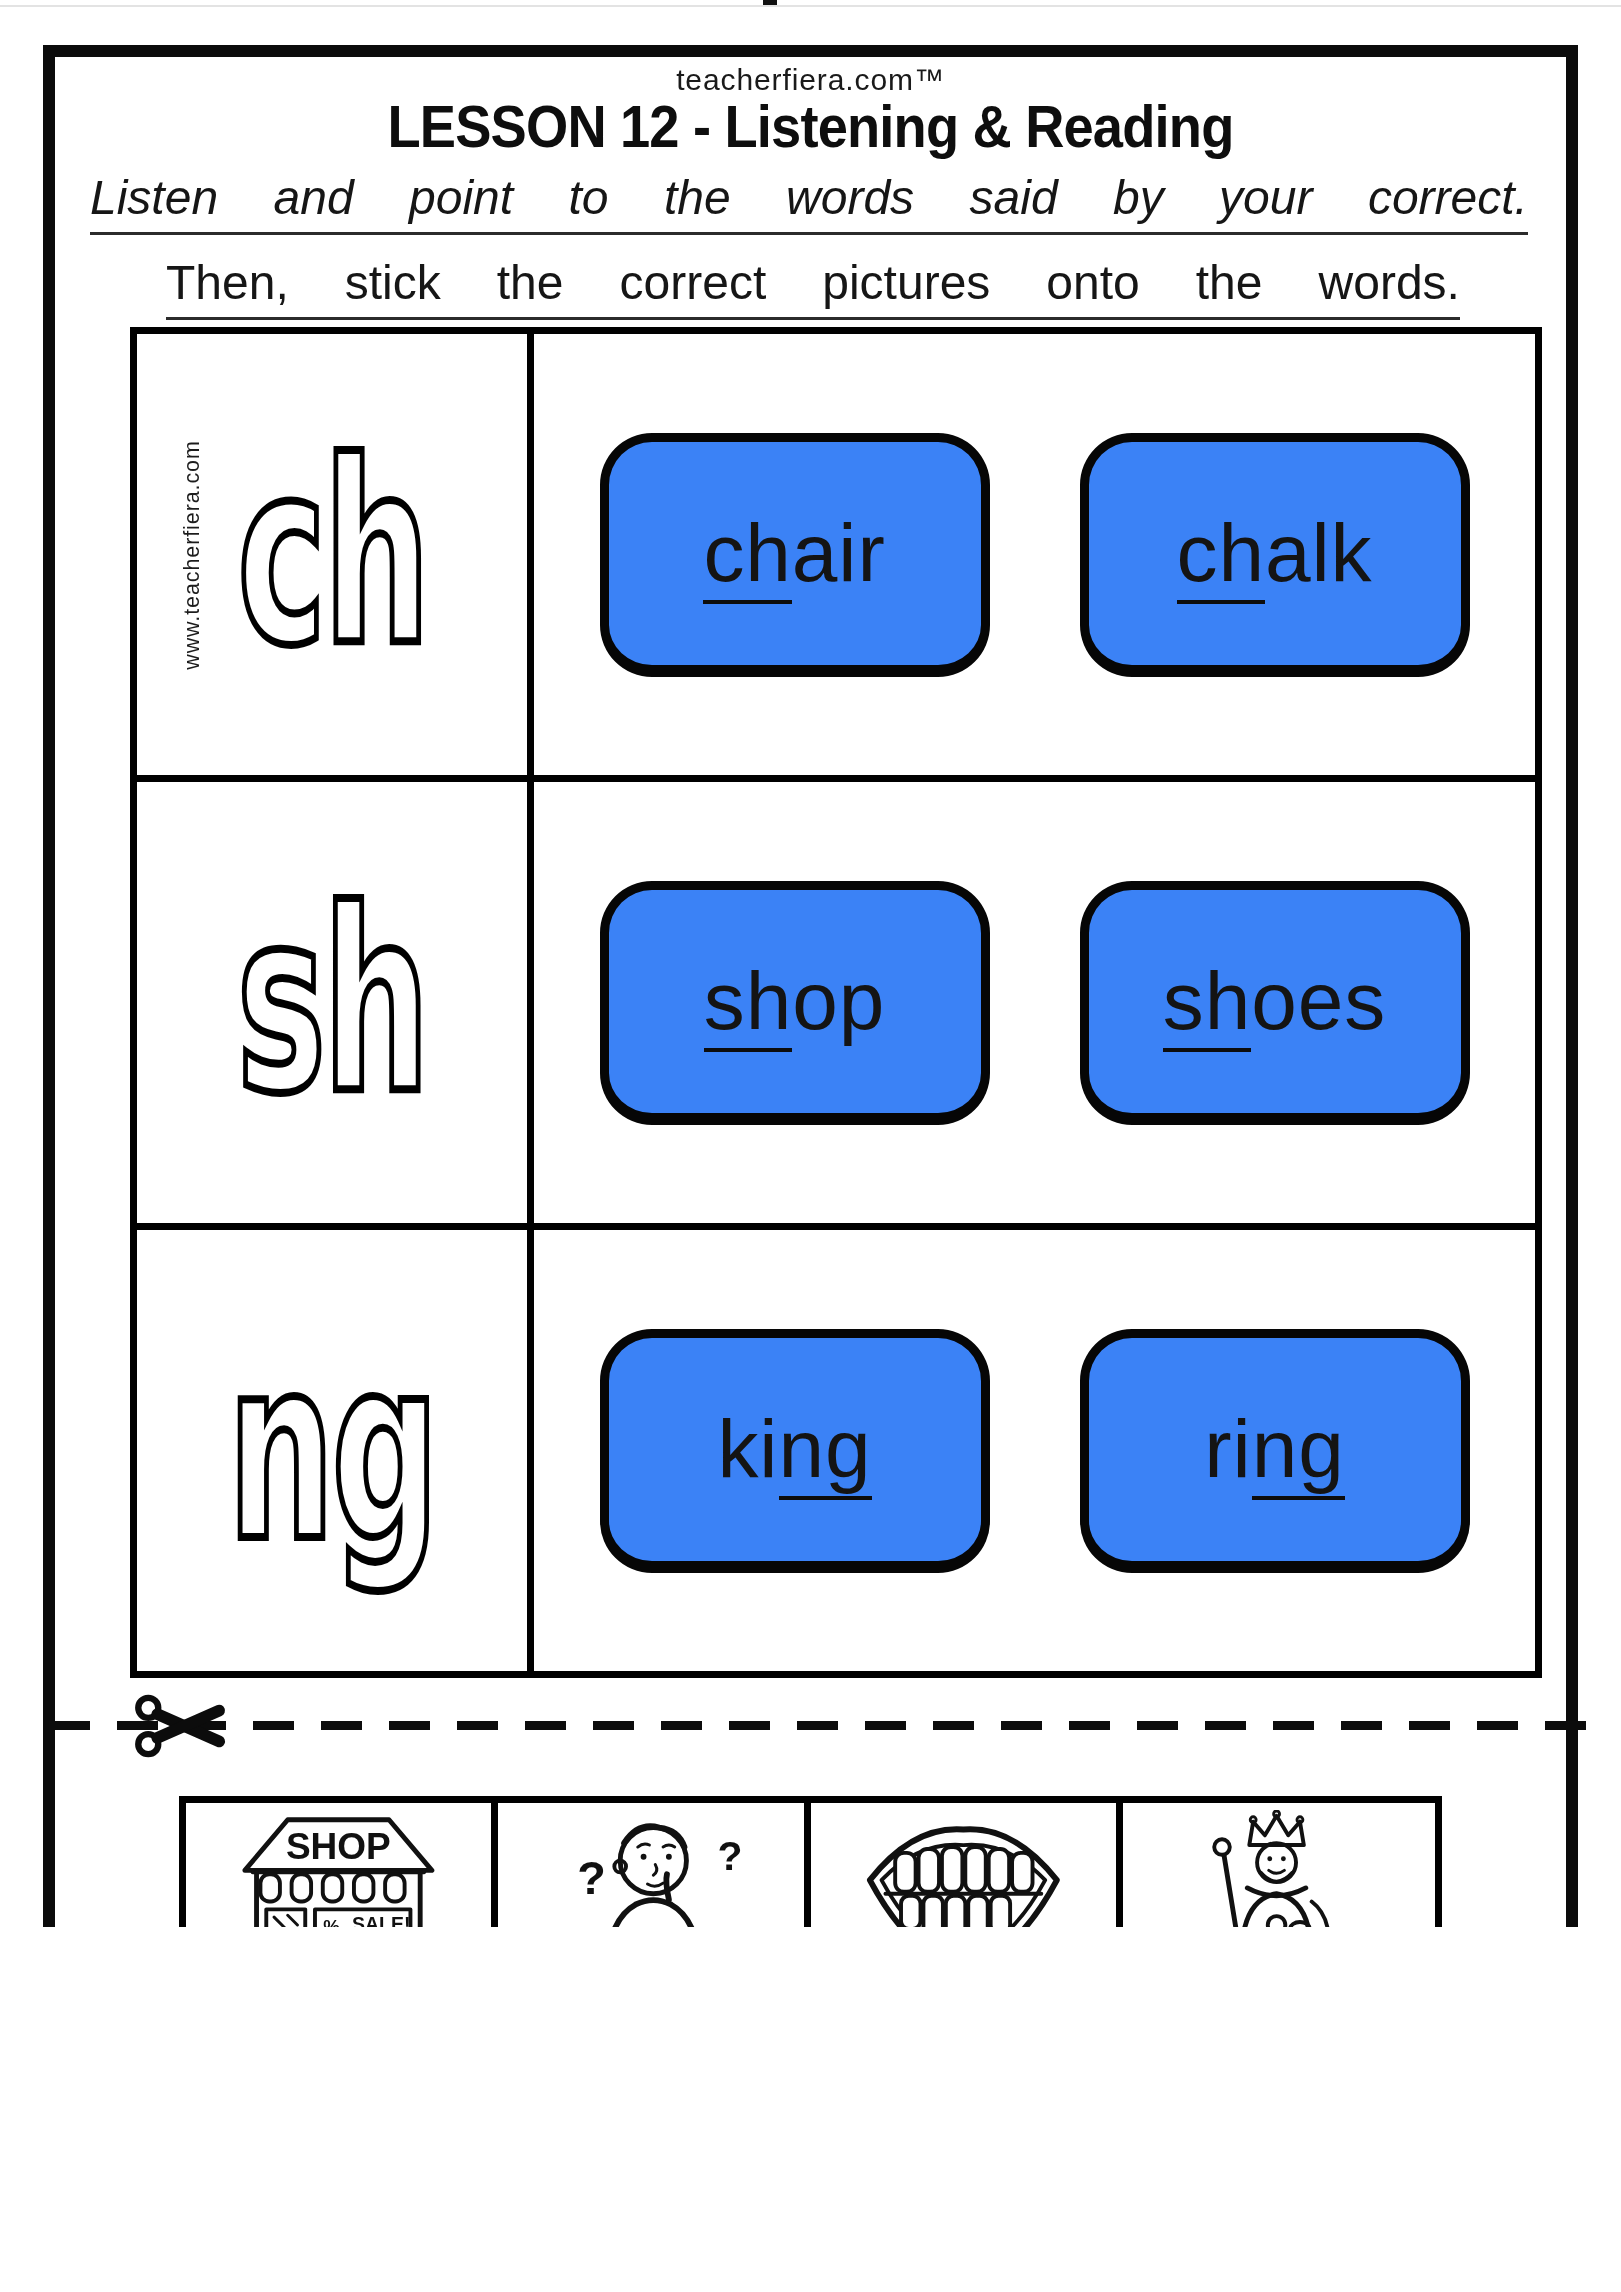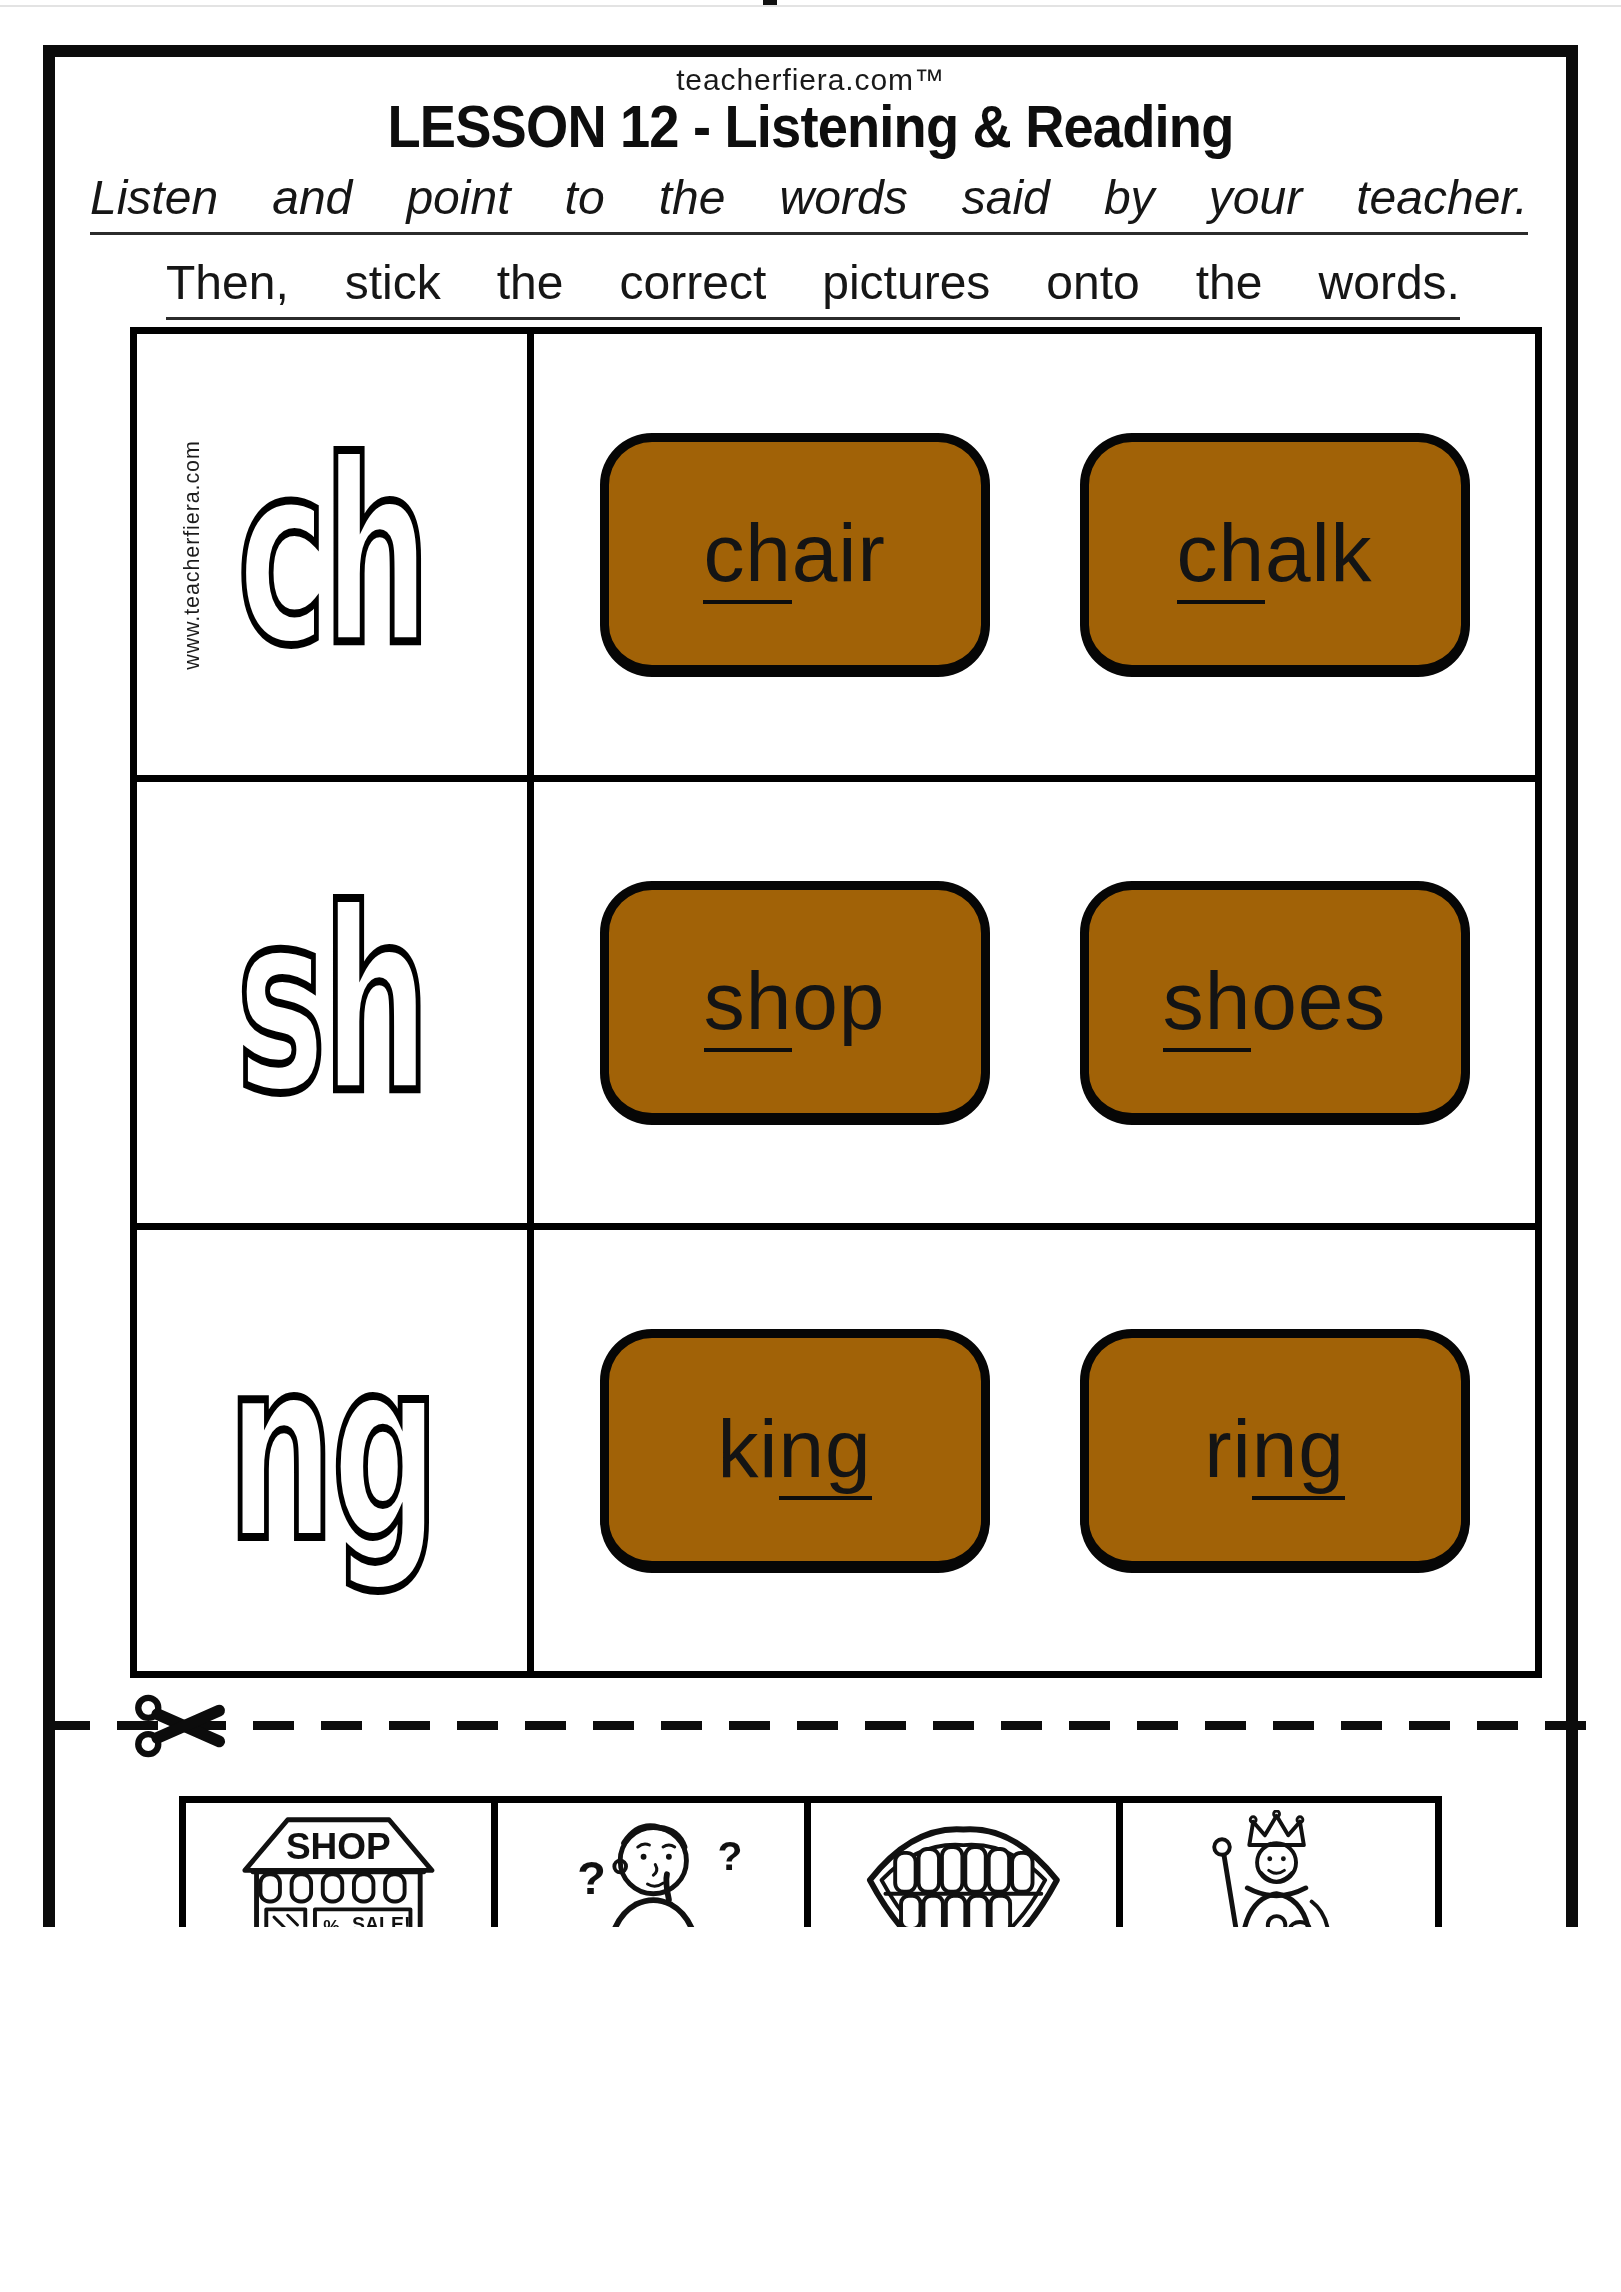--- a/index.html
+++ b/index.html
@@ -27,21 +27,21 @@
   .trow:last-child{border-bottom:none;}
   .cell-digraph{width:390px;border-right:7.2px solid #000;position:relative;
                 display:flex;align-items:center;justify-content:center;}
   .digraph{font-family:"DejaVu Sans",sans-serif;font-weight:bold;font-size:251px;
            line-height:0.95;color:#ffffff;-webkit-text-stroke:8px #000;
            transform:scaleX(0.6);letter-spacing:-5.4px;}
   .watermark{position:absolute;left:43px;top:50%;
              transform:translateY(-50%) rotate(180deg);
              writing-mode:vertical-rl;font-size:21.5px;letter-spacing:0.9px;color:#1c1c1c;}
   .cell-words{flex:1;display:flex;align-items:center;justify-content:center;gap:90px;}
-  .card{width:390px;height:244px;box-sizing:border-box;background:#a16207;
+  .card{width:390px;height:244px;box-sizing:border-box;background:#3b82f6;
         border:9px solid #060606;border-bottom-width:12.5px;border-radius:52px;
         display:flex;align-items:center;justify-content:center;}
   .word{font-size:82px;color:#141414;letter-spacing:0.9px;white-space:nowrap;}
   .wu{border-bottom:4.5px solid #0d0d0d;padding-bottom:1.8px;}
 
   
   #cutline{position:absolute;left:49px;top:1721px;width:1558px;height:9px;
            background:repeating-linear-gradient(90deg,#0c0c0c 0 41px,transparent 41px 68px);}
   #scissors{position:absolute;left:131px;top:1685px;width:109px;height:82px;}
 
@@ -71,21 +71,21 @@
   <div id="instr1" class="instr">
       <span class="iw">Listen</span>
       <span class="iw">and</span>
       <span class="iw">point</span>
       <span class="iw">to</span>
       <span class="iw">the</span>
       <span class="iw">words</span>
       <span class="iw">said</span>
       <span class="iw">by</span>
       <span class="iw">your</span>
-      <span class="iw">teacher.</span>
+      <span class="iw">correct.</span>
     </div>
   <div id="instr2" class="instr">
       <span class="iw">Then,</span>
       <span class="iw">stick</span>
       <span class="iw">the</span>
       <span class="iw">correct</span>
       <span class="iw">pictures</span>
       <span class="iw">onto</span>
       <span class="iw">the</span>
       <span class="iw">words.</span>

